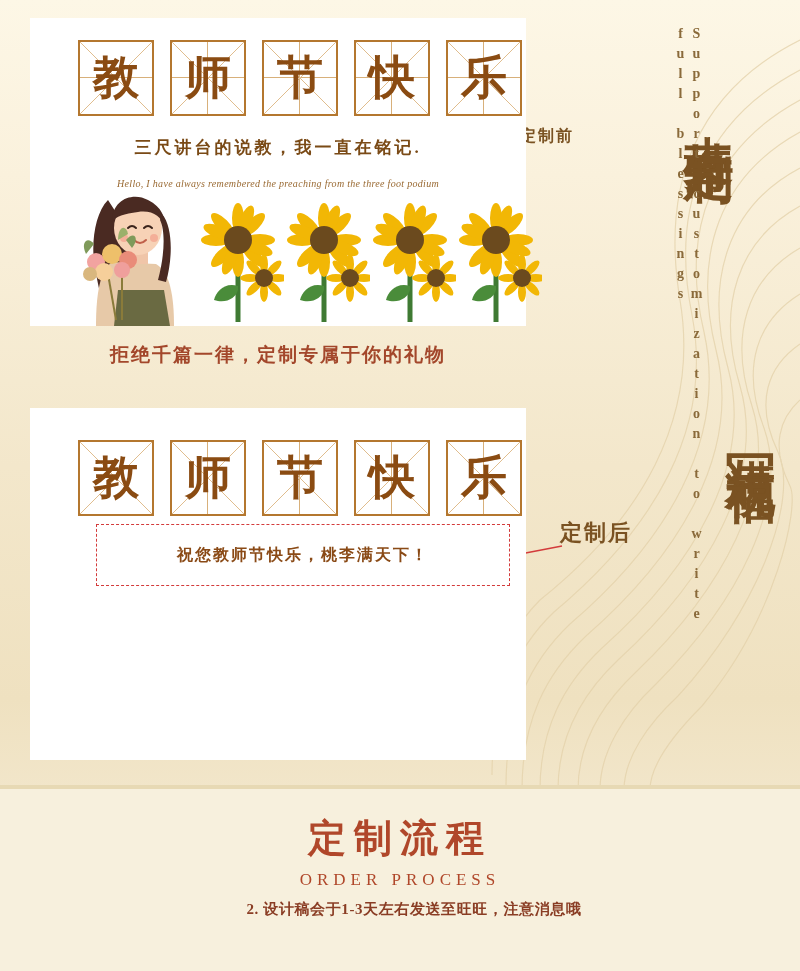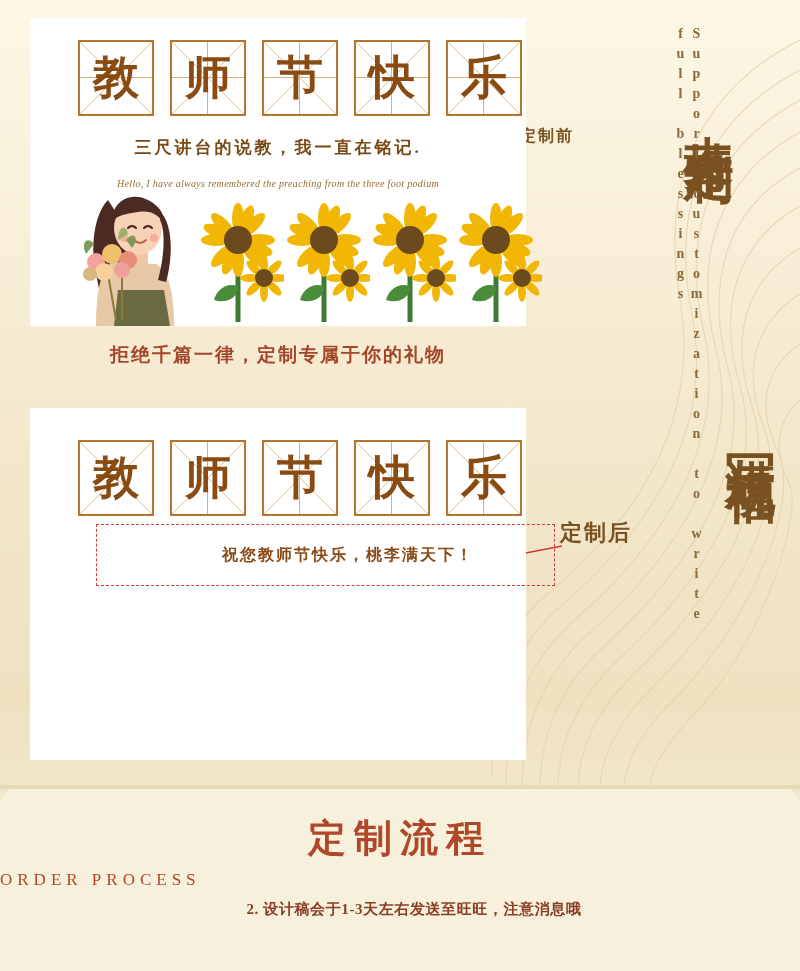--- a/index.html
+++ b/index.html
@@ -95,21 +95,21 @@
     font-weight:bold;color:#7a4a16;
   }
   .c1-cn{top:118px;font-size:17px;letter-spacing:3px;}
   .c1-en{top:160px;font-size:10px;color:#9a6a33;font-style:italic;letter-spacing:.3px;font-weight:normal;
          font-family:"Liberation Serif", serif;}
 
   
   .msgbox{
     position:absolute;left:66px;top:116px;width:412px;height:60px;
     border:1.6px dashed #d33b3b;
-    display:flex;flex-direction:column;align-items:center;justify-content:center;padding-left:45px;
+    display:flex;flex-direction:column;align-items:center;justify-content:center;
   }
   .msgbox div{
     font-family:"Liberation Serif", serif;
     font-size:16px;font-weight:bold;color:#8a4a16;letter-spacing:2px;line-height:1.55;
   }
 
   
   .mid-caption{
     position:absolute;left:30px;top:334px;width:496px;text-align:center;
     font-family:"Liberation Serif", serif;color:#7a4a16;font-weight:bold;
@@ -122,32 +122,31 @@
   .g1{left:48px;top:152px;width:118px;height:158px;}
 
   
   .sun-row{position:absolute;display:flex;}
   .sr1{left:168px;top:182px;}
 
   
   .bottom{
     position:absolute;left:0;top:785px;width:800px;height:186px;
     background:#f7f0dd;
-    border-radius:22px;
   }
   .bottom:before{
     content:"";position:absolute;left:0;top:0;width:100%;height:4px;background:#e7d9b4;
   }
   .bt-title{
     text-align:center;margin-top:28px;
     font-family:"Liberation Serif", serif;
     font-size:38px;font-weight:bold;color:#b0472a;letter-spacing:8px;
   }
   .bt-sub{
-    text-align:left;margin-top:6px;
+    text-align:center;margin-top:6px;
     font-family:"Liberation Serif", serif;
     font-size:17px;color:#b0472a;letter-spacing:5px;
   }
   .bt-line{
     text-align:center;margin-top:14px;
     font-family:"Liberation Serif", serif;
     font-size:15px;color:#8a3d24;letter-spacing:.6px;font-weight:bold;
   }
   .bt-line2{
     text-align:center;margin-top:10px;

